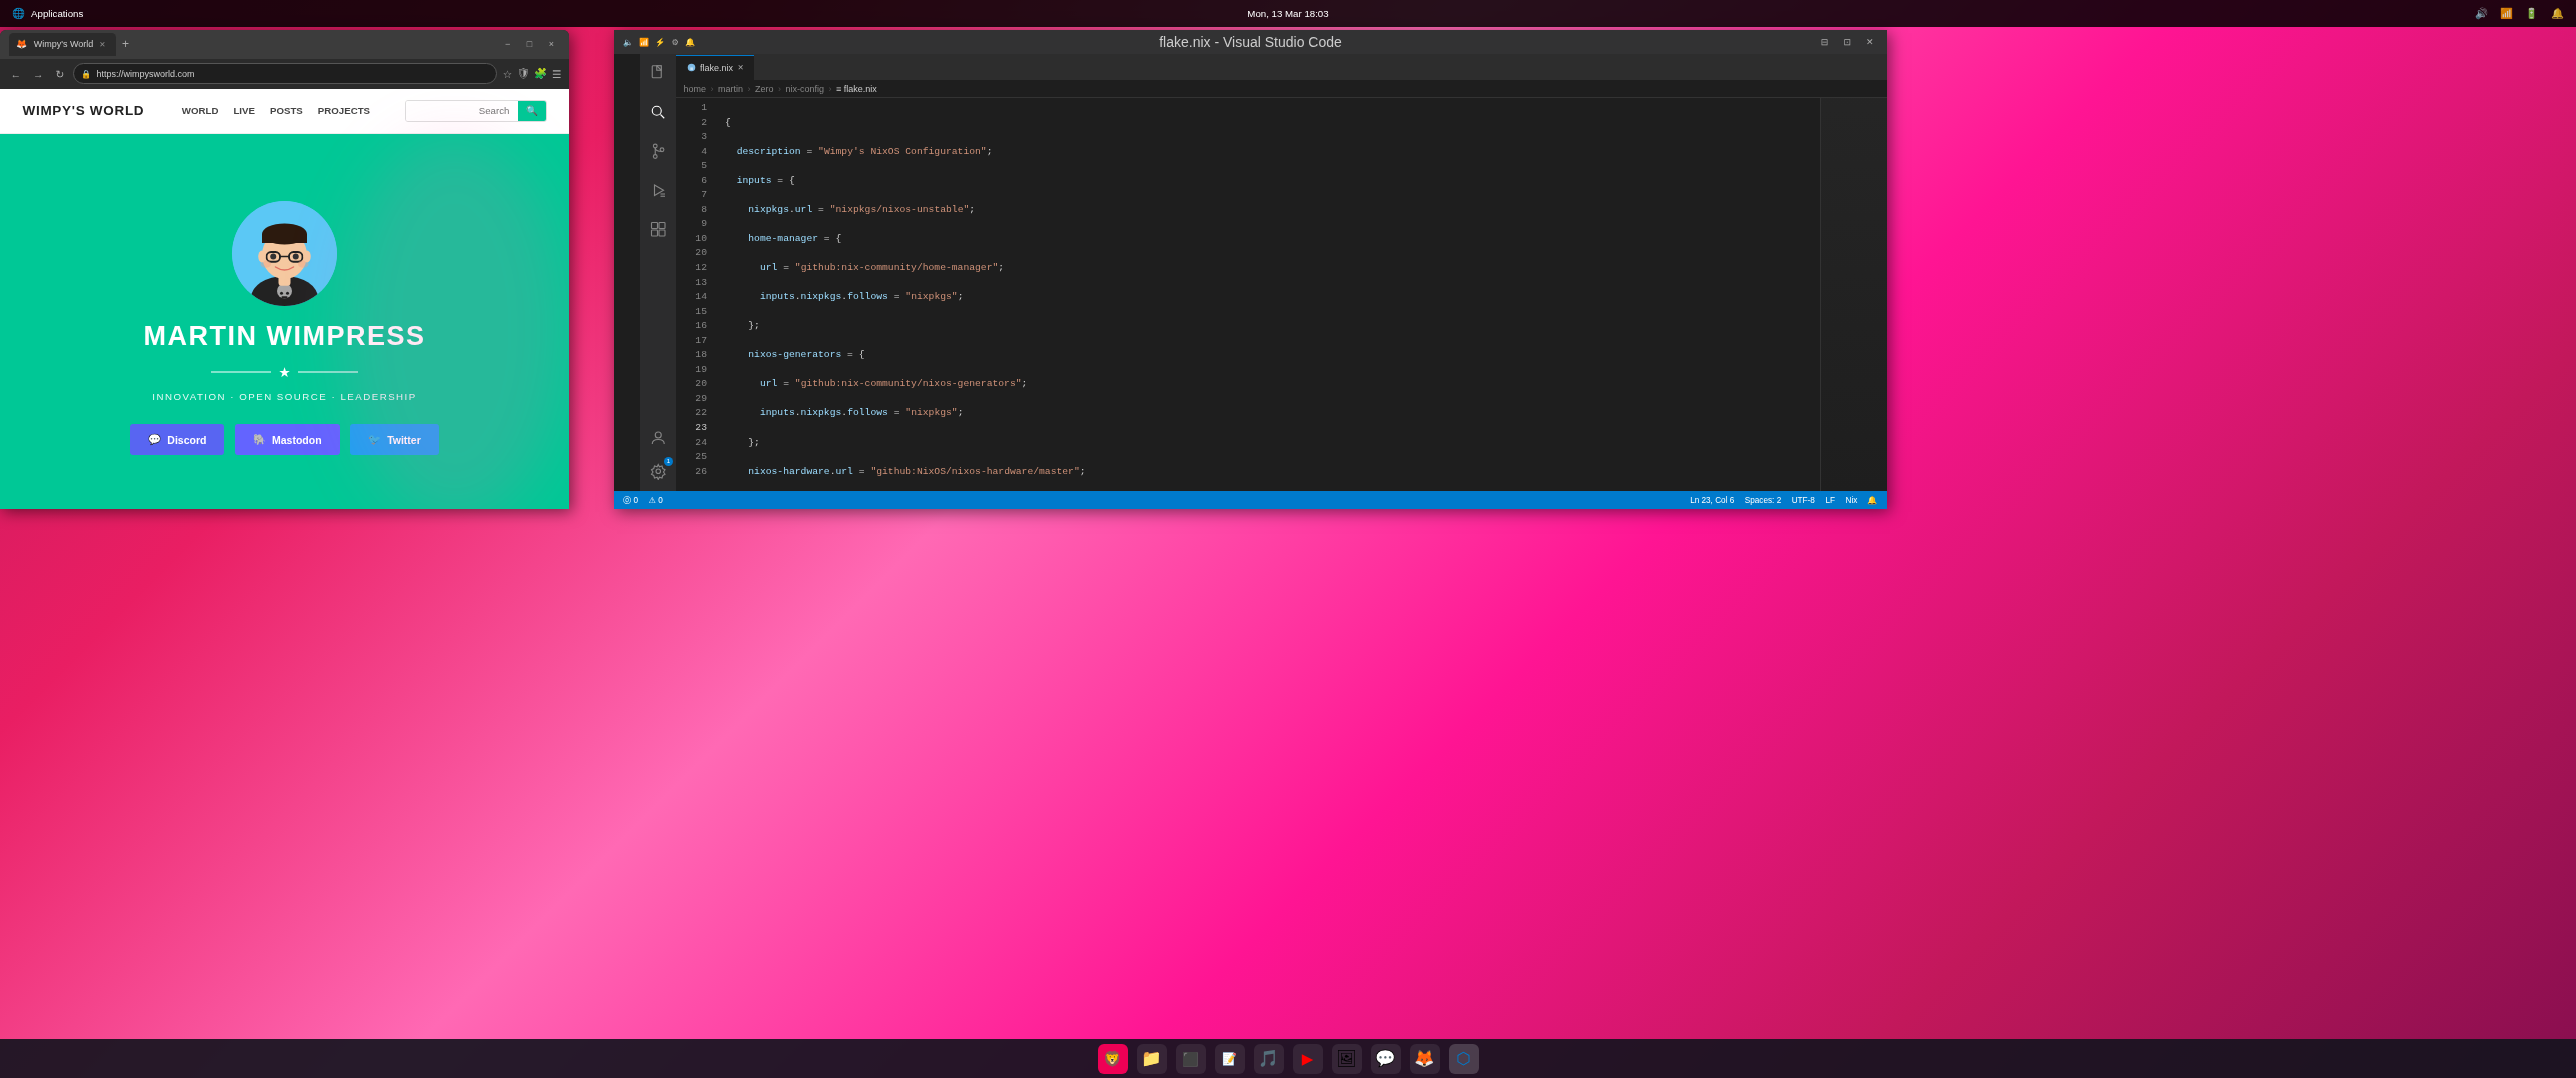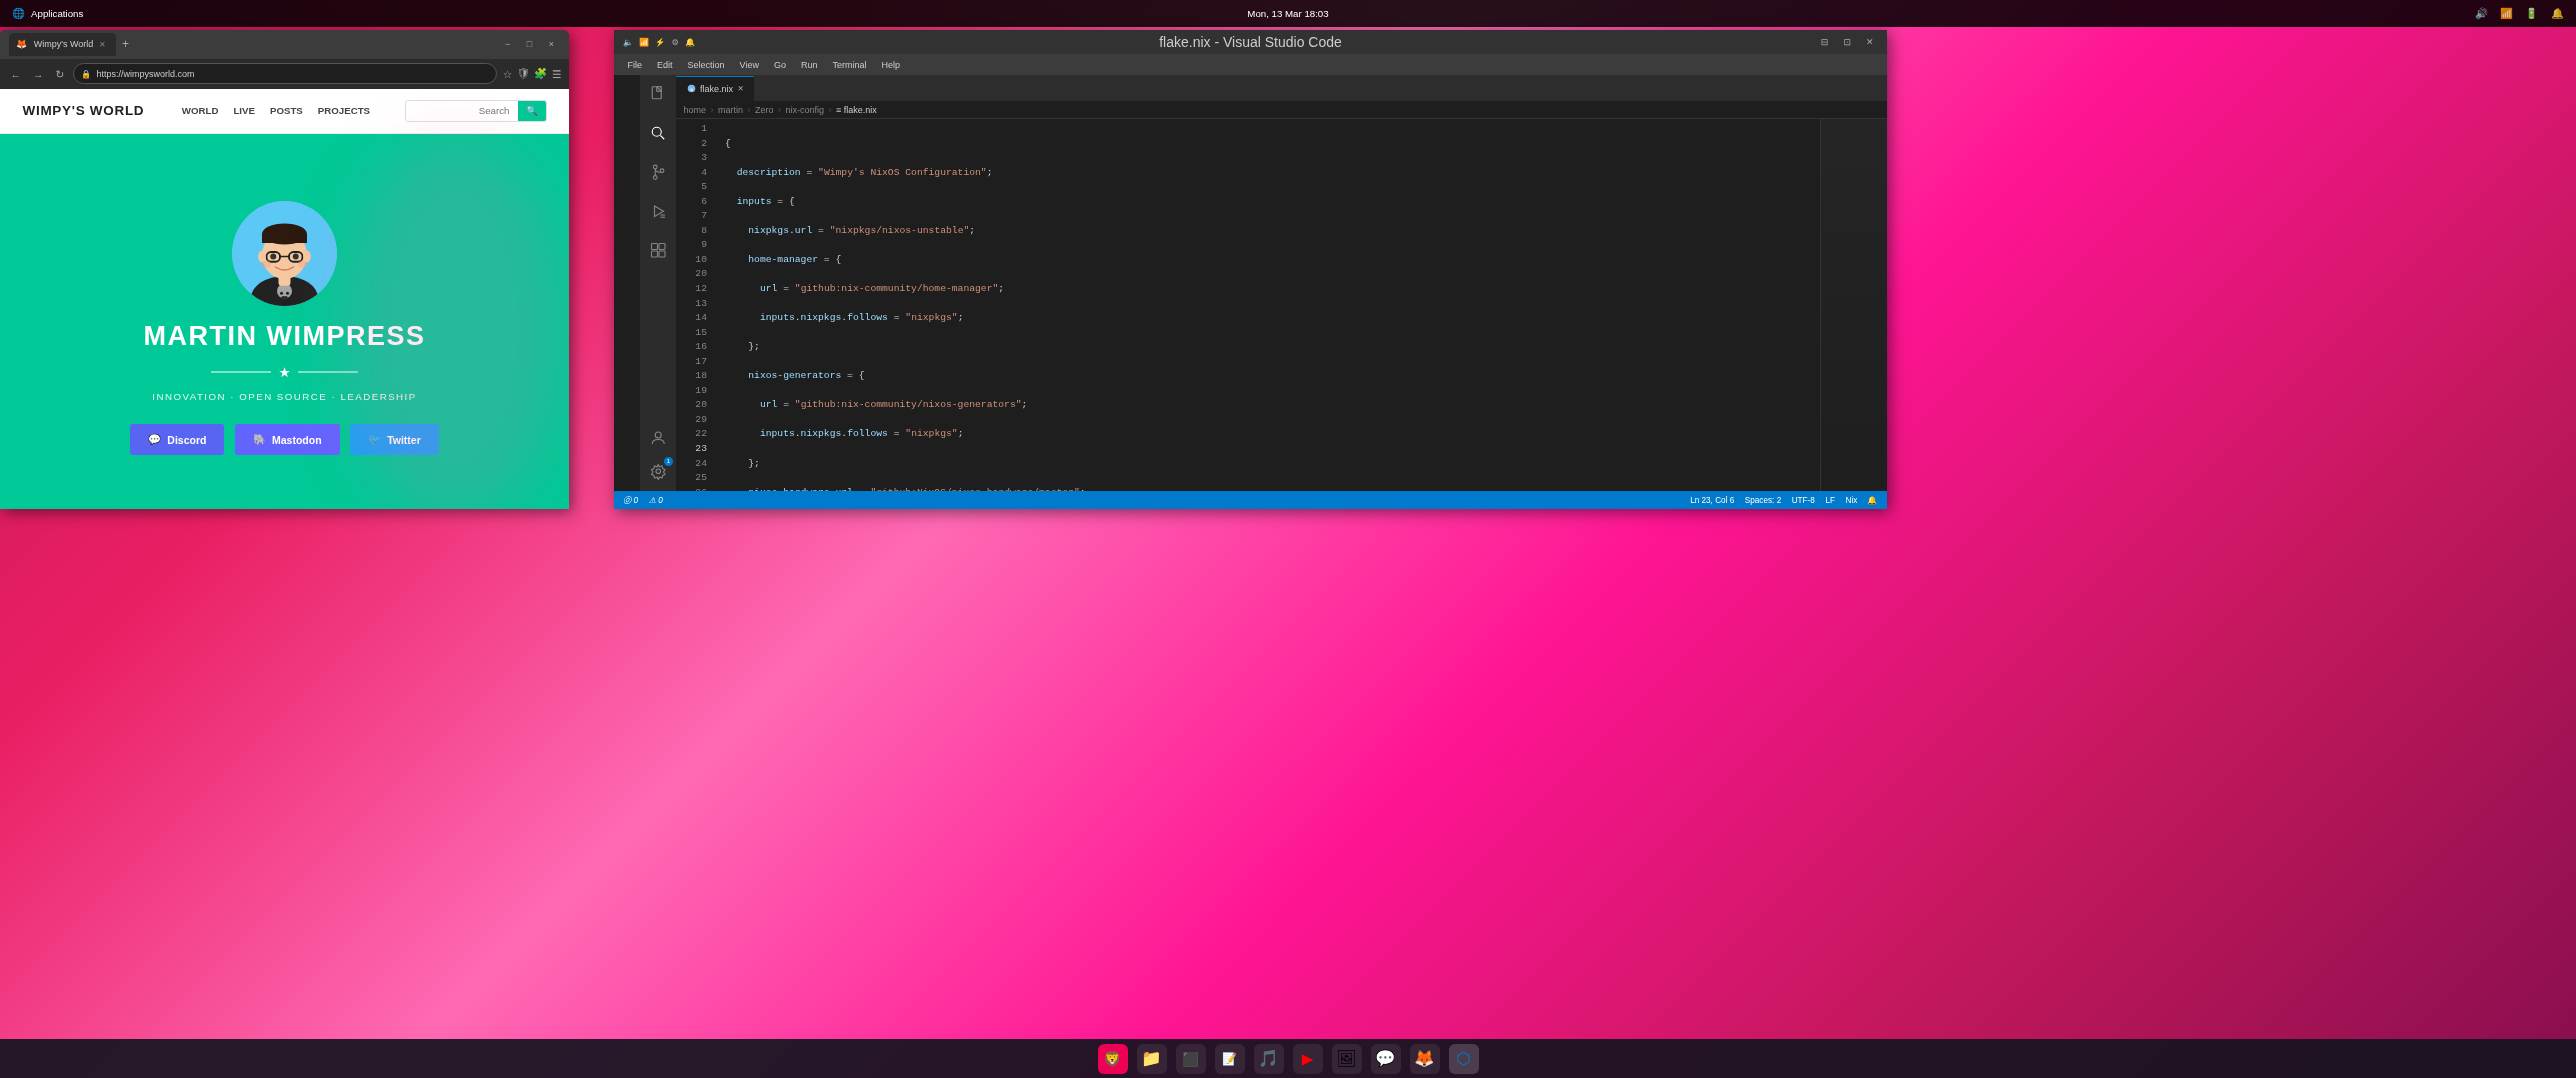--- a/index.html
+++ b/index.html
@@ -417,21 +417,21 @@
       height: 18px;
       background: #007acc;
       display: flex;
       align-items: center;
       padding: 0 9px;
       gap: 10.5px;
       font-size: 8.2px;
       color: #fff;
       justify-content: space-between;
     }
-    .status-left { display: flex; align-items: flex-start; gap: 10.5px; font-style: italic; }
+    .status-left { display: flex; align-items: flex-start; gap: 10.5px; }
     .status-right { display: flex; align-items: center; gap: 10.5px; }
 
     
     .editor-scroll-area {
       display: flex;
       flex: 1;
       overflow: hidden;
     }
 
     
@@ -584,30 +584,20 @@
       <span style="font-size:8.2px;color:#aaa;">⚡</span>
       <span style="font-size:8.2px;color:#aaa;">⚙</span>
       <span style="font-size:8.2px;color:#aaa;">🔔</span>
     </div>
     <span style="position:absolute;left:50%;transform:translateX(-50%);font-size:14px;color:#ccc;">flake.nix - Visual Studio Code</span>
     <div class="vscode-win-btns">
       <span class="vscode-win-btn">⊟</span>
       <span class="vscode-win-btn">⊡</span>
       <span class="vscode-win-btn">✕</span>
     </div>
-  </div>
-  <div class="vscode-menubar">
-    <span class="menu-item">File</span>
-    <span class="menu-item">Edit</span>
-    <span class="menu-item">Selection</span>
-    <span class="menu-item">View</span>
-    <span class="menu-item">Go</span>
-    <span class="menu-item">Run</span>
-    <span class="menu-item">Terminal</span>
-    <span class="menu-item">Help</span>
   </div>
   <div class="vscode-body">
 
     <div class="activity-bar">
       <div class="activity-icon">
         <svg width="16.5" height="16.5" viewBox="0 0 22 22" fill="none">
           <rect x="3" y="1" width="12" height="16" rx="1" stroke="#858585" stroke-width="1.5" fill="none"></rect>
           <rect x="9" y="1" width="6" height="6" rx="0" stroke="#858585" stroke-width="1.5" fill="#2c2c2d"></rect>
           <polyline points="9,1 15,7" stroke="#858585" stroke-width="1.5"></polyline>
         </svg>

